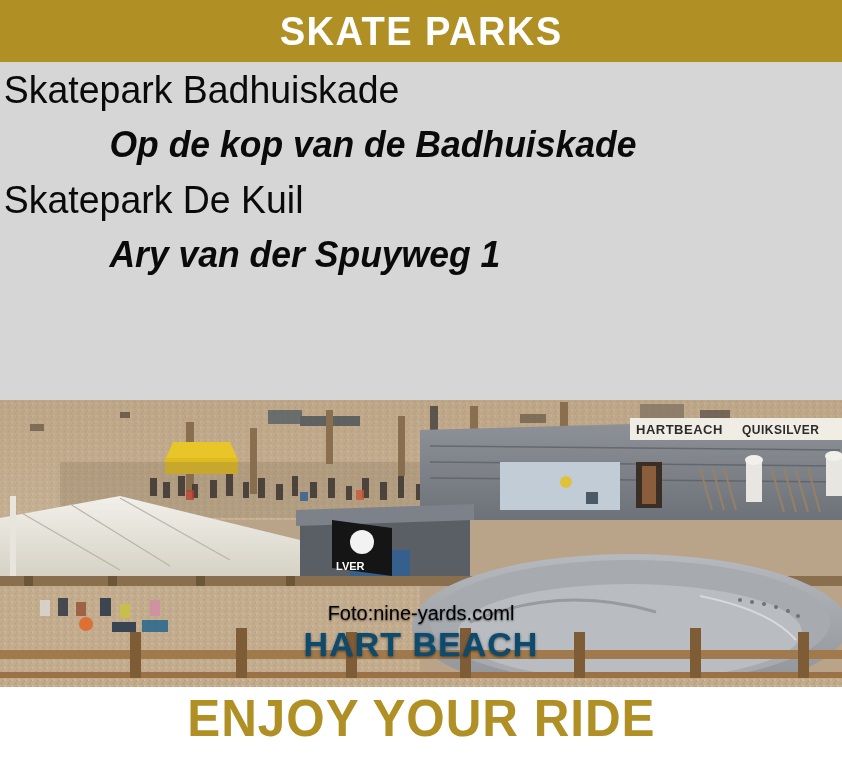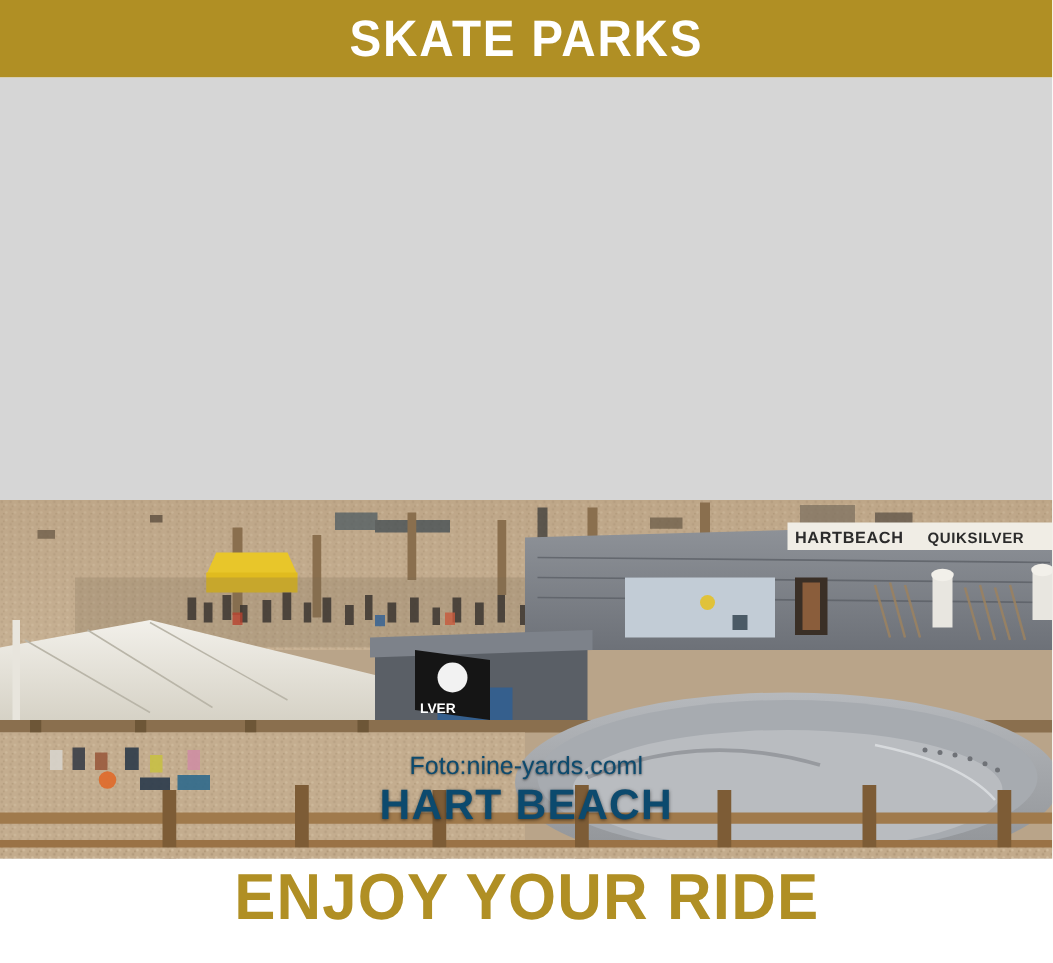--- a/index.html
+++ b/index.html
@@ -95,21 +95,21 @@
   .photo svg { display: block; }
   .photo-caption {
     position: absolute;
     left: 0;
     right: 0;
     bottom: 24px;
     text-align: center;
     pointer-events: none;
   }
   .photo-credit {
-    color: #0c4a6e;
+    color: #000000;
     font-family: "Liberation Sans", sans-serif;
     font-size: 20px;
     font-weight: normal;
     line-height: 24px;
     text-shadow: 0 1px 2px rgba(0,0,0,0.55);
   }
   .photo-brand {
     color: #0c4a6e;
     font-family: "Liberation Sans", sans-serif;
     font-size: 34px;
@@ -146,22 +146,30 @@
 <body>
 
 <div class="poster">
 
   <div class="header-bar">
     <div class="header-title">SKATE PARKS</div>
   </div>
 
   <div class="list-panel">
 
-
-
+    <div class="park-entry">
+      <div class="park-name">Skatepark Badhuiskade</div>
+      <div class="park-address">Op de kop van de Badhuiskade</div>
+    </div>
+
+
+    <div class="park-entry">
+      <div class="park-name">Skatepark De Kuil</div>
+      <div class="park-address">Ary van der Spuyweg 1</div>
+    </div>
 
   </div>
 
   <div class="photo">
     <svg width="842" height="287" viewBox="0 0 842 287">
       <defs>
         <linearGradient id="sandGrad" x1="0" y1="0" x2="0" y2="1">
           <stop offset="0%" stop-color="#b8a184"></stop>
           <stop offset="100%" stop-color="#cbb79c"></stop>
         </linearGradient>

